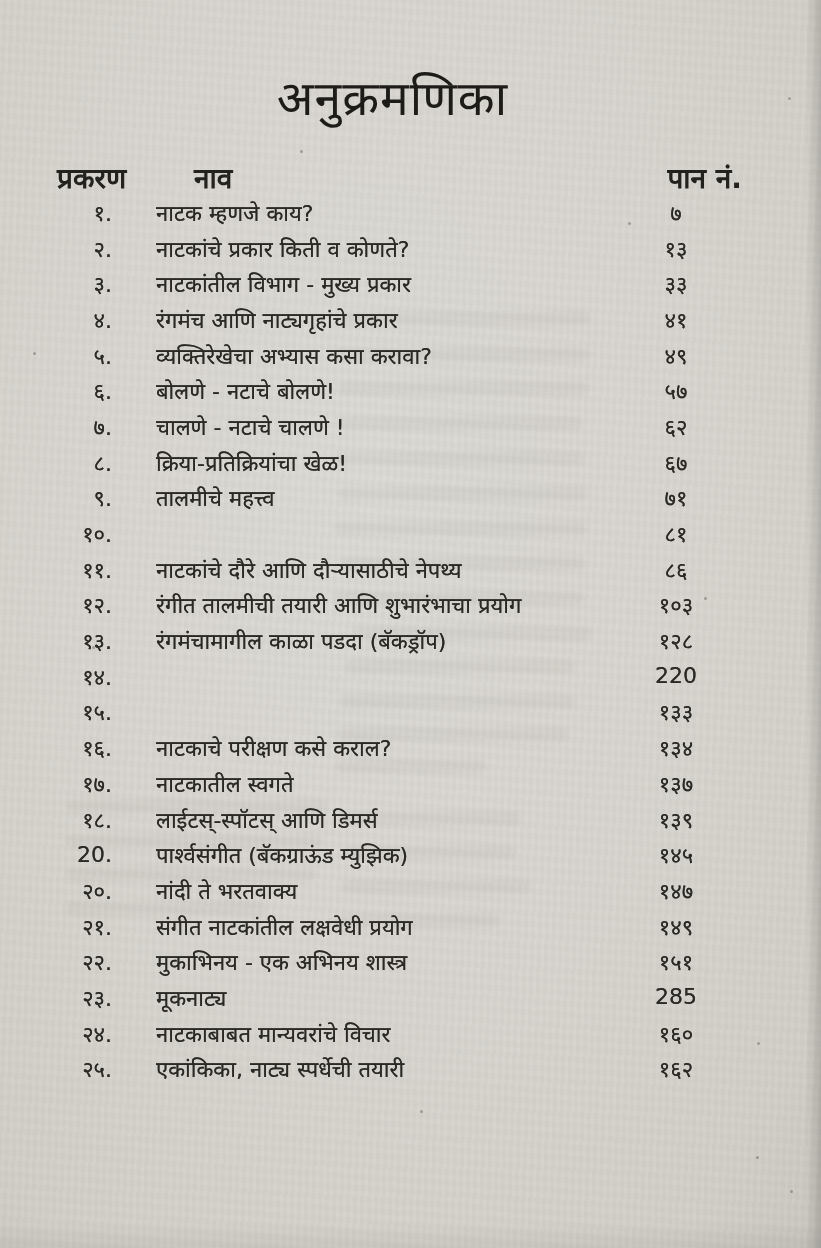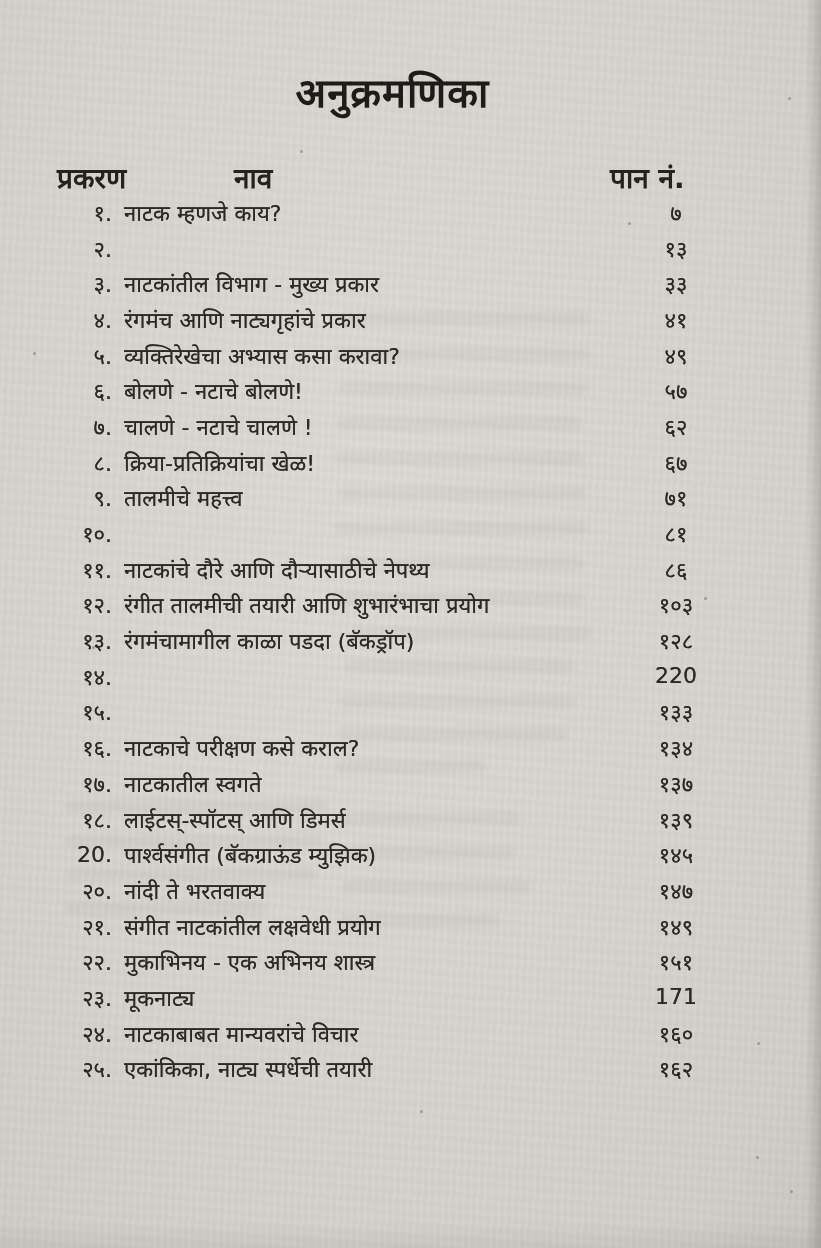--- a/index.html
+++ b/index.html
@@ -32,59 +32,59 @@
   }
   .bottom-shade {
     position: absolute; left: 0; right: 0; bottom: 0; height: 26px;
     background: linear-gradient(to bottom, rgba(0,0,0,0) 0%, rgba(0,0,0,0.05) 100%);
     z-index: 5;
   }
   .title {
     position: absolute;
     top: 64px; left: 0; right: 36px;
     text-align: center;
-    font-size: 40px;
-    font-weight: 700;
+    font-size: 48px;
+    font-weight: 400;
     letter-spacing: 1px;
     color: #1e1c19;
     z-index: 3;
   }
   .cols {
     position: absolute;
     top: 158px; left: 0; width: 100%;
     height: 34px;
     font-size: 28px;
     font-weight: 700;
     color: #24221f;
     z-index: 3;
   }
   .col-chapter { position: absolute; left: 57px; }
-  .col-name    { position: absolute; left: 194px; margin-left: 40px; }
-  .col-page    { position: absolute; left: 610px; width: 132px; text-align: left; }
+  .col-name    { position: absolute; left: 194px; }
+  .col-page    { position: absolute; left: 610px; width: 132px; text-align: right; }
   .toc {
     position: absolute;
     top: 194px; left: 0; width: 100%;
     z-index: 3;
   }
   .row {
     position: relative;
     height: 35.7px;
     display: flex;
     align-items: center;
     font-size: 22px;
     color: #2b2925;
     text-shadow: 0 0 0.6px rgba(43,41,37,0.75);
   }
   .num {
     width: 112px;
     text-align: right;
     flex: none;
   }
   .ttl {
-    margin-left: 12px;
+    margin-left: 44px;
     white-space: nowrap;
   }
   .pg {
     position: absolute;
     left: 610px; width: 132px;
     text-align: center;
   }
   .ghost {
     position: absolute;
     height: 13px;
@@ -154,20 +154,21 @@
 
   <div class="toc" id="toc">
   <div class="row">
     <span class="num">१.</span>
     <span class="ttl">नाटक म्हणजे काय?</span>
     <span class="pg">७</span>
   </div>
 
   <div class="row">
     <span class="num">२.</span>
+    <span class="ttl">नाटकांचे प्रकार किती व कोणते?</span>
     <span class="pg">१३</span>
   </div>
 
   <div class="row">
     <span class="num">३.</span>
     <span class="ttl">नाटकांतील विभाग - मुख्य प्रकार</span>
     <span class="pg">३३</span>
   </div>
 
   <div class="row">
@@ -277,21 +278,21 @@
 
   <div class="row">
     <span class="num">२२.</span>
     <span class="ttl">मुकाभिनय - एक अभिनय शास्त्र</span>
     <span class="pg">१५१</span>
   </div>
 
   <div class="row">
     <span class="num">२३.</span>
     <span class="ttl">मूकनाट्य</span>
-    <span class="pg">171</span>
+    <span class="pg">285</span>
   </div>
 
   <div class="row">
     <span class="num">२४.</span>
     <span class="ttl">नाटकाबाबत मान्यवरांचे विचार</span>
     <span class="pg">१६०</span>
   </div>
 
   <div class="row">
     <span class="num">२५.</span>

